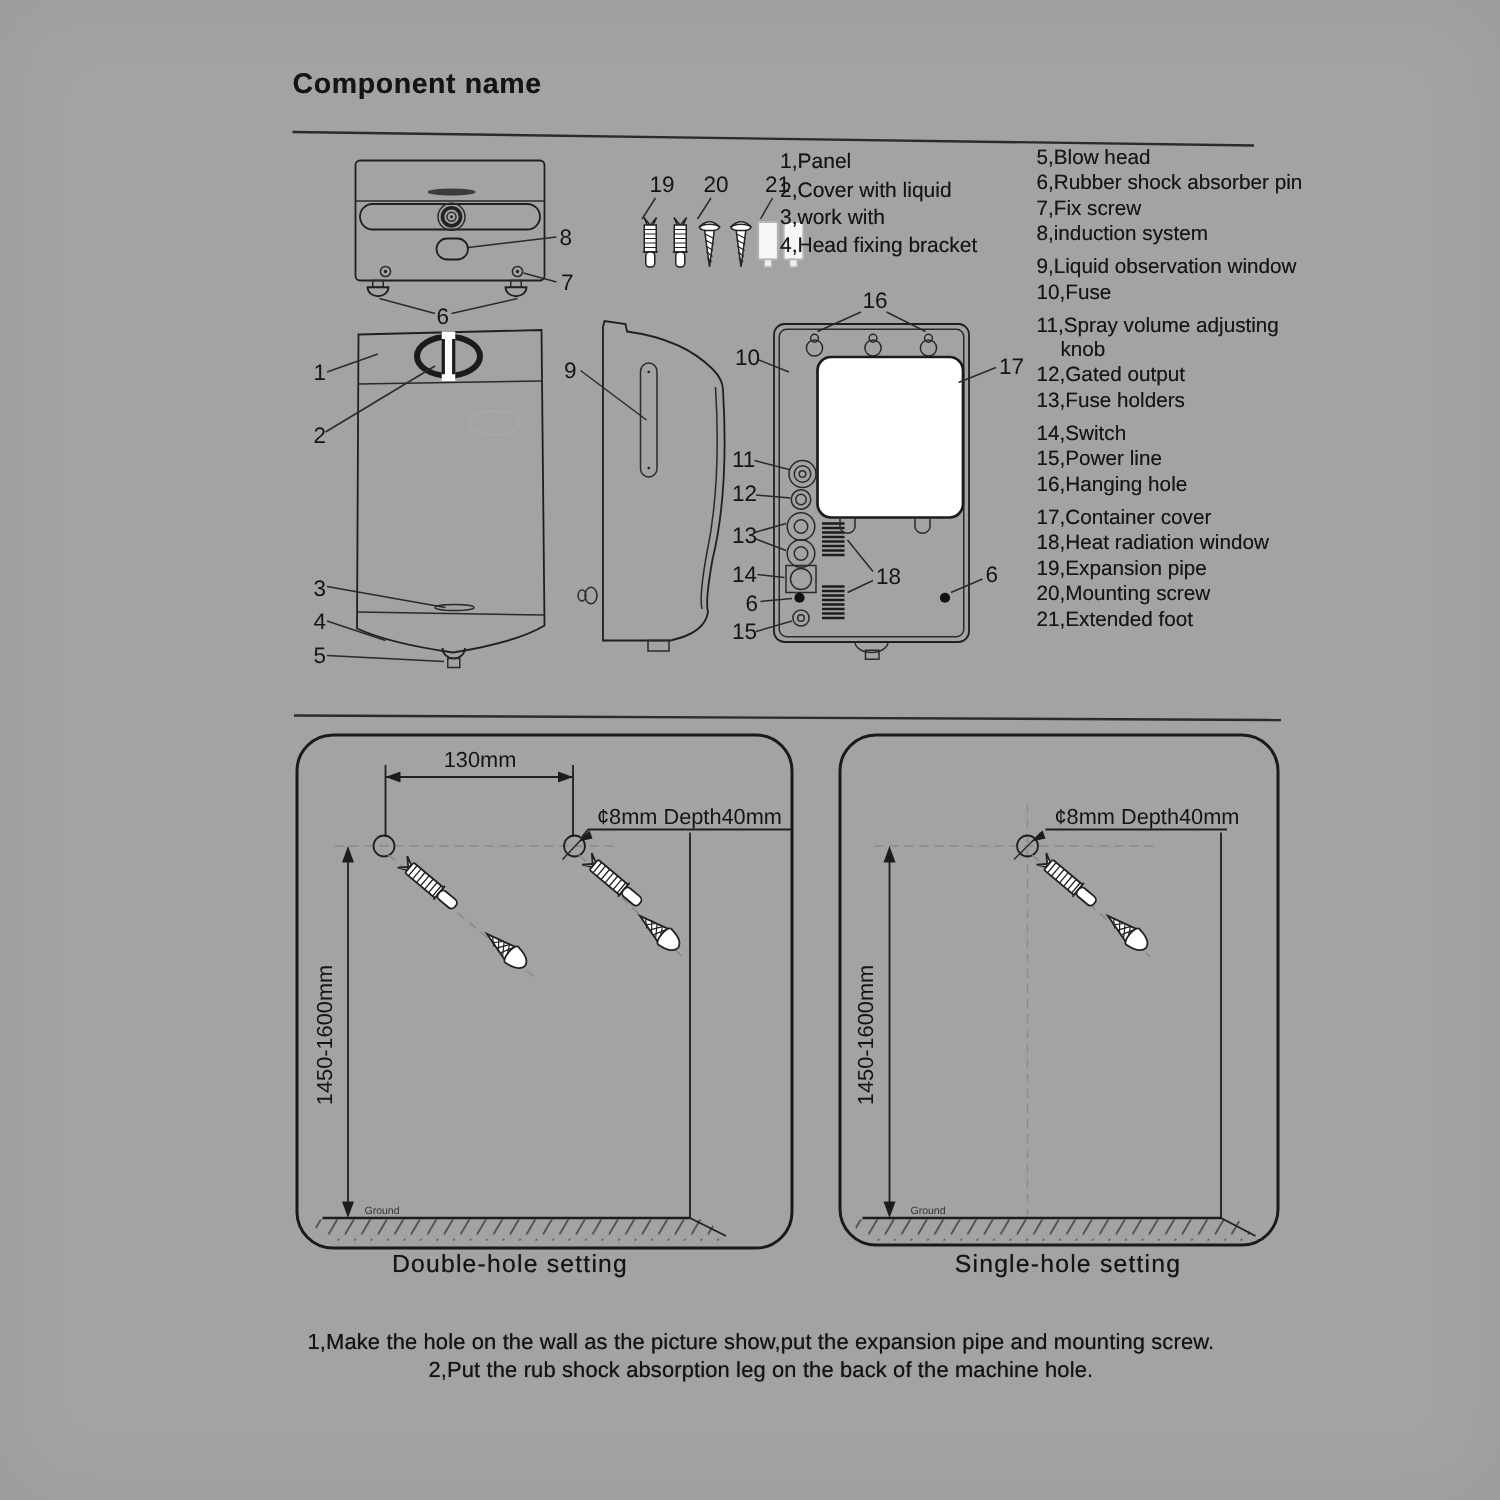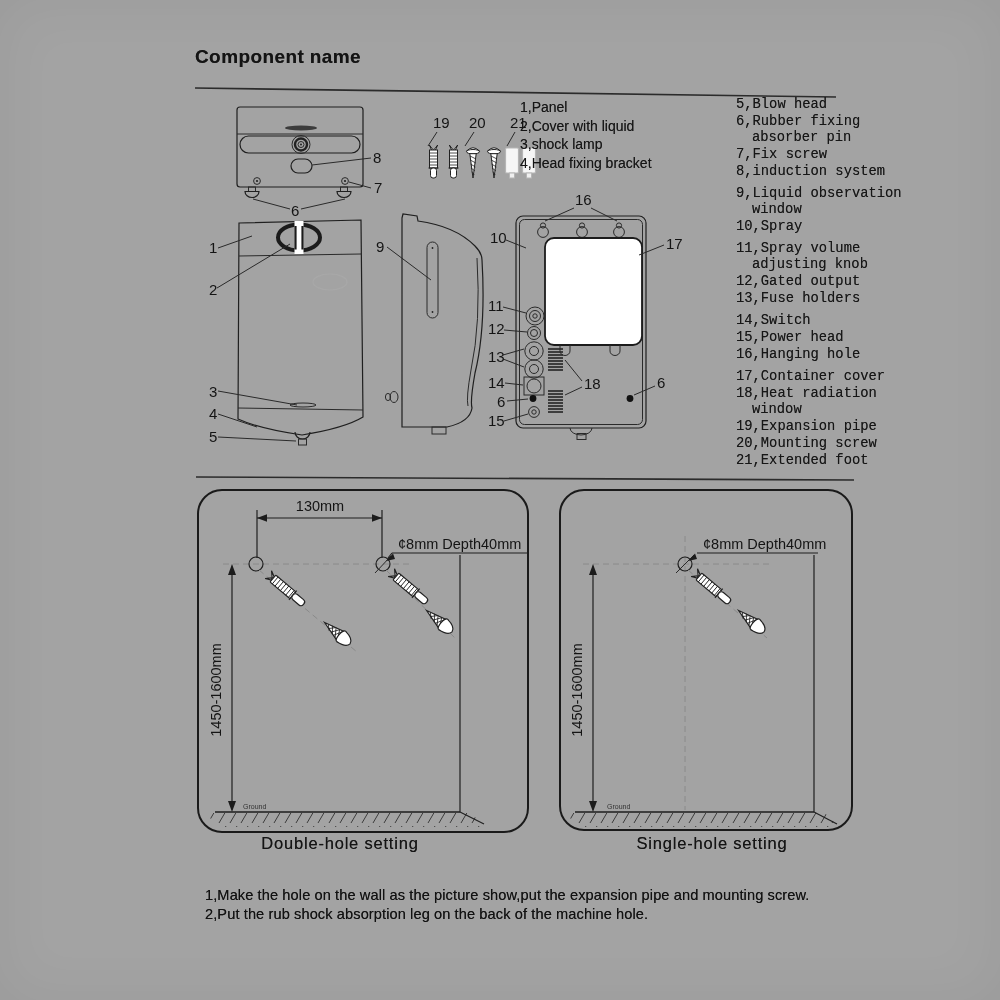--- a/index.html
+++ b/index.html
@@ -9,21 +9,21 @@
   .abs{position:absolute;}
   .sec-title{font-size:19px;font-weight:700;letter-spacing:0.4px;color:#141414;
              text-shadow:0 0 .4px rgba(0,0,0,.55);}
   .list{font-size:14px;line-height:18.5px;color:#161616;text-shadow:0 0 .4px rgba(0,0,0,.5);}
   .list2{font-size:13.8px;line-height:16px;color:#161616;text-shadow:0 0 .4px rgba(0,0,0,.5);}
   .list2 .item{margin-bottom:1px;padding-left:16px;text-indent:-16px;}
   .list2 .gap{margin-top:6px;}
   .caption{font-size:16.5px;letter-spacing:0.8px;color:#141414;text-align:center;
            text-shadow:0 0 .5px rgba(0,0,0,.6);}
   .instructions{font-size:14.6px;line-height:18.6px;color:#121212;letter-spacing:0.1px;
-           text-shadow:0 0 .55px rgba(0,0,0,.65);white-space:nowrap;}
+           text-shadow:0 0 .55px rgba(0,0,0,.65);white-space:nowrap;text-align:center;}
   svg{overflow:visible;}
   svg text{font-family:"Liberation Sans",sans-serif;fill:#141414;}
   .callout{font-size:15px;}
   .dimtxt{font-size:14.5px;}
   .gndtxt{font-size:7px;fill:#333;}
   .ln{stroke:#1f1f1f;stroke-width:1.2;fill:none;}
   .lnb{stroke:#1a1a1a;stroke-width:2;fill:none;}
   .dash{stroke:#8a8a8a;stroke-width:1;fill:none;stroke-dasharray:6 4;}
   .thin{stroke:#2a2a2a;stroke-width:1;fill:none;}
 </style>
@@ -121,36 +121,36 @@
     <use href="#anchor-sm" transform="translate(38.5,60)"></use>
     <use href="#screw-sm" transform="translate(58,59)"></use>
     <use href="#screw-sm" transform="translate(79,59)"></use>
     <use href="#foot-sm" transform="translate(97,57)"></use>
     <use href="#foot-sm" transform="translate(114,57)"></use>
   </svg>
 
   <div class="abs list" style="left:520px;top:98px;">
     <div>1,Panel</div>
     <div>2,Cover with liquid</div>
-    <div>3,shock lamp</div>
+    <div>3,work with</div>
     <div>4,Head fixing bracket</div>
   </div>
 
-  <div class="abs list2" style="left:736px;top:97px;width:178px;font-family:Liberation Mono, monospace;">
+  <div class="abs list2" style="left:691px;top:97px;width:178px;">
     <div class="item">5,Blow head</div>
-    <div class="item">6,Rubber fixing absorber pin</div>
+    <div class="item">6,Rubber shock absorber pin</div>
     <div class="item">7,Fix screw</div>
     <div class="item">8,induction system</div>
     <div class="item gap">9,Liquid observation window</div>
-    <div class="item">10,Spray</div>
+    <div class="item">10,Fuse</div>
     <div class="item gap">11,Spray volume adjusting knob</div>
     <div class="item">12,Gated output</div>
     <div class="item">13,Fuse holders</div>
     <div class="item gap">14,Switch</div>
-    <div class="item">15,Power head</div>
+    <div class="item">15,Power line</div>
     <div class="item">16,Hanging hole</div>
     <div class="item gap">17,Container cover</div>
     <div class="item">18,Heat radiation window</div>
     <div class="item">19,Expansion pipe</div>
     <div class="item">20,Mounting screw</div>
     <div class="item">21,Extended foot</div>
   </div>
 
   <svg class="abs" style="left:195px;top:205px;" width="190" height="252" viewBox="0 0 190 252">
     <path d="M44,18 L166,15 L168,212 Q150,223 107,230 Q65,224 43,214 Z" class="ln" fill="#fff"></path>

